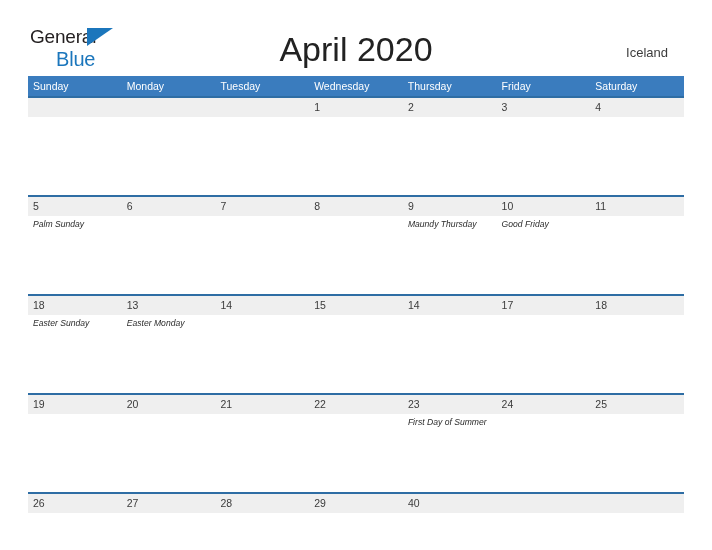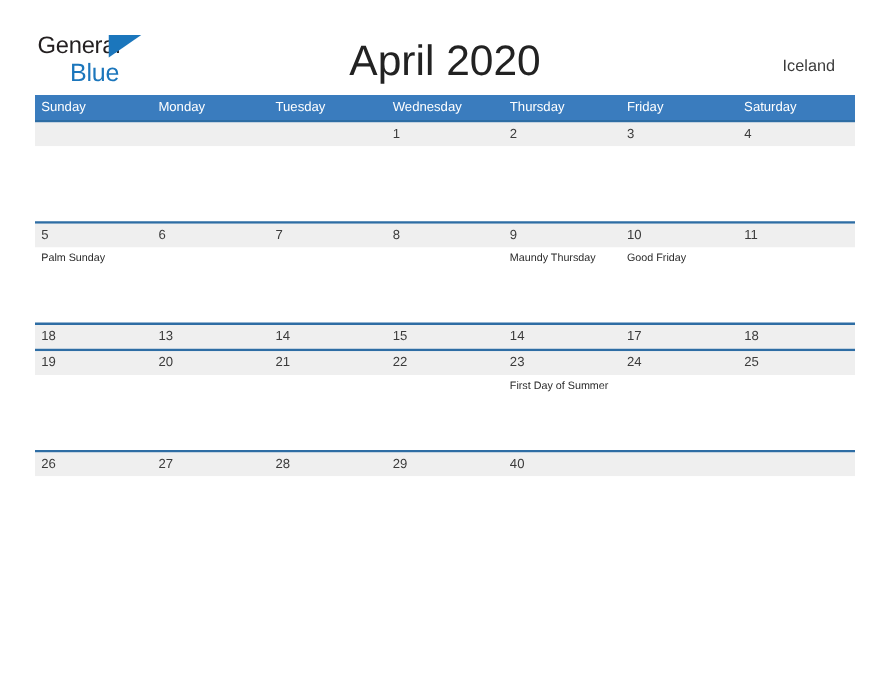--- a/index.html
+++ b/index.html
@@ -113,21 +113,22 @@
     border-top: 2px solid #2e6da4;
   }
   .week-numbers {
     display: flex;
     background: #efefef;
     height: 19px;
   }
   .week-events {
     display: flex;
     background: #ffffff;
-    height: 60px;
+    height: 78px;
+    font-style: italic;
   }
   .daynum {
     flex: 1 1 0;
     font-size: 10.5px;
     line-height: 19px;
     color: #3b3b3b;
     padding-left: 5px;
     box-sizing: border-box;
     overflow: hidden;
     white-space: nowrap;
@@ -221,20 +222,29 @@
   <div class="week">
     <div class="week-numbers">
       <div class="daynum">18</div>
       <div class="daynum">13</div>
       <div class="daynum">14</div>
       <div class="daynum">15</div>
       <div class="daynum">14</div>
       <div class="daynum">17</div>
       <div class="daynum">18</div>
     </div>
+    <div class="week-events">
+      <div class="dayevent">Easter Sunday</div>
+      <div class="dayevent">Easter Monday</div>
+      <div class="dayevent"></div>
+      <div class="dayevent"></div>
+      <div class="dayevent"></div>
+      <div class="dayevent"></div>
+      <div class="dayevent"></div>
+    </div>
   </div>
 
   <div class="week">
     <div class="week-numbers">
       <div class="daynum">19</div>
       <div class="daynum">20</div>
       <div class="daynum">21</div>
       <div class="daynum">22</div>
       <div class="daynum">23</div>
       <div class="daynum">24</div>

